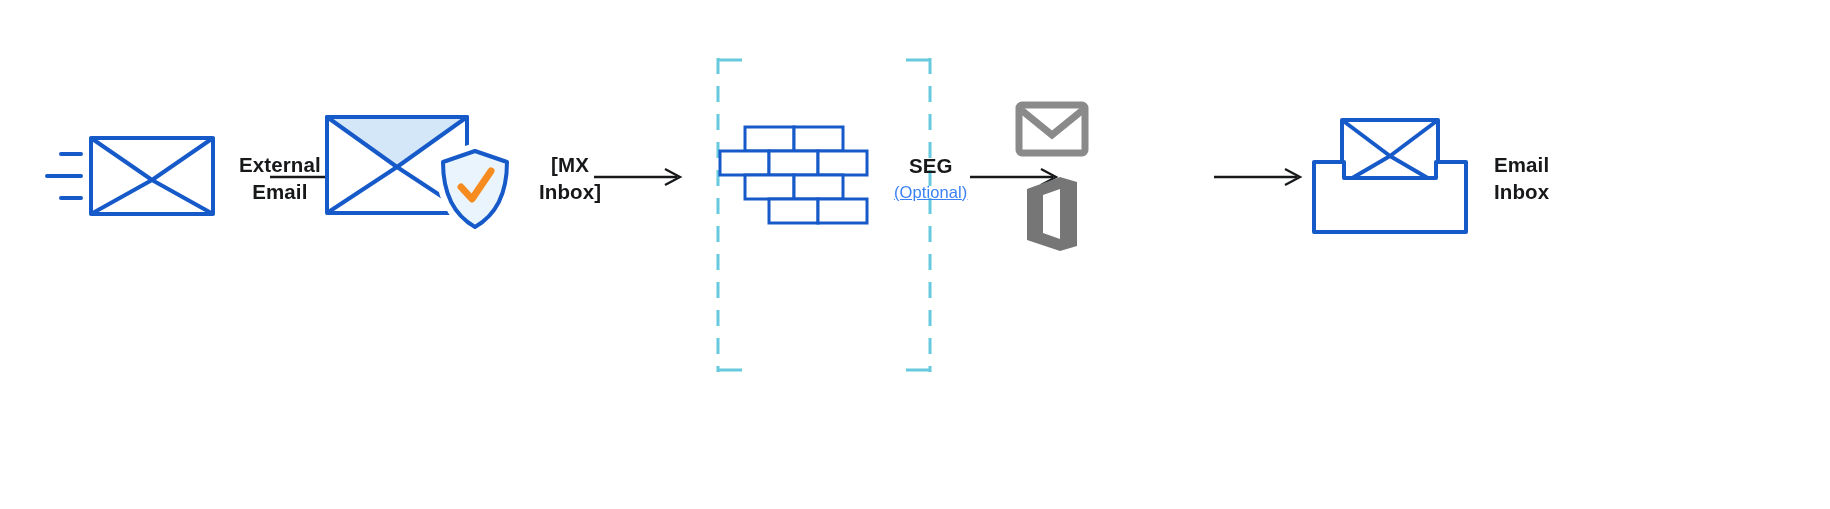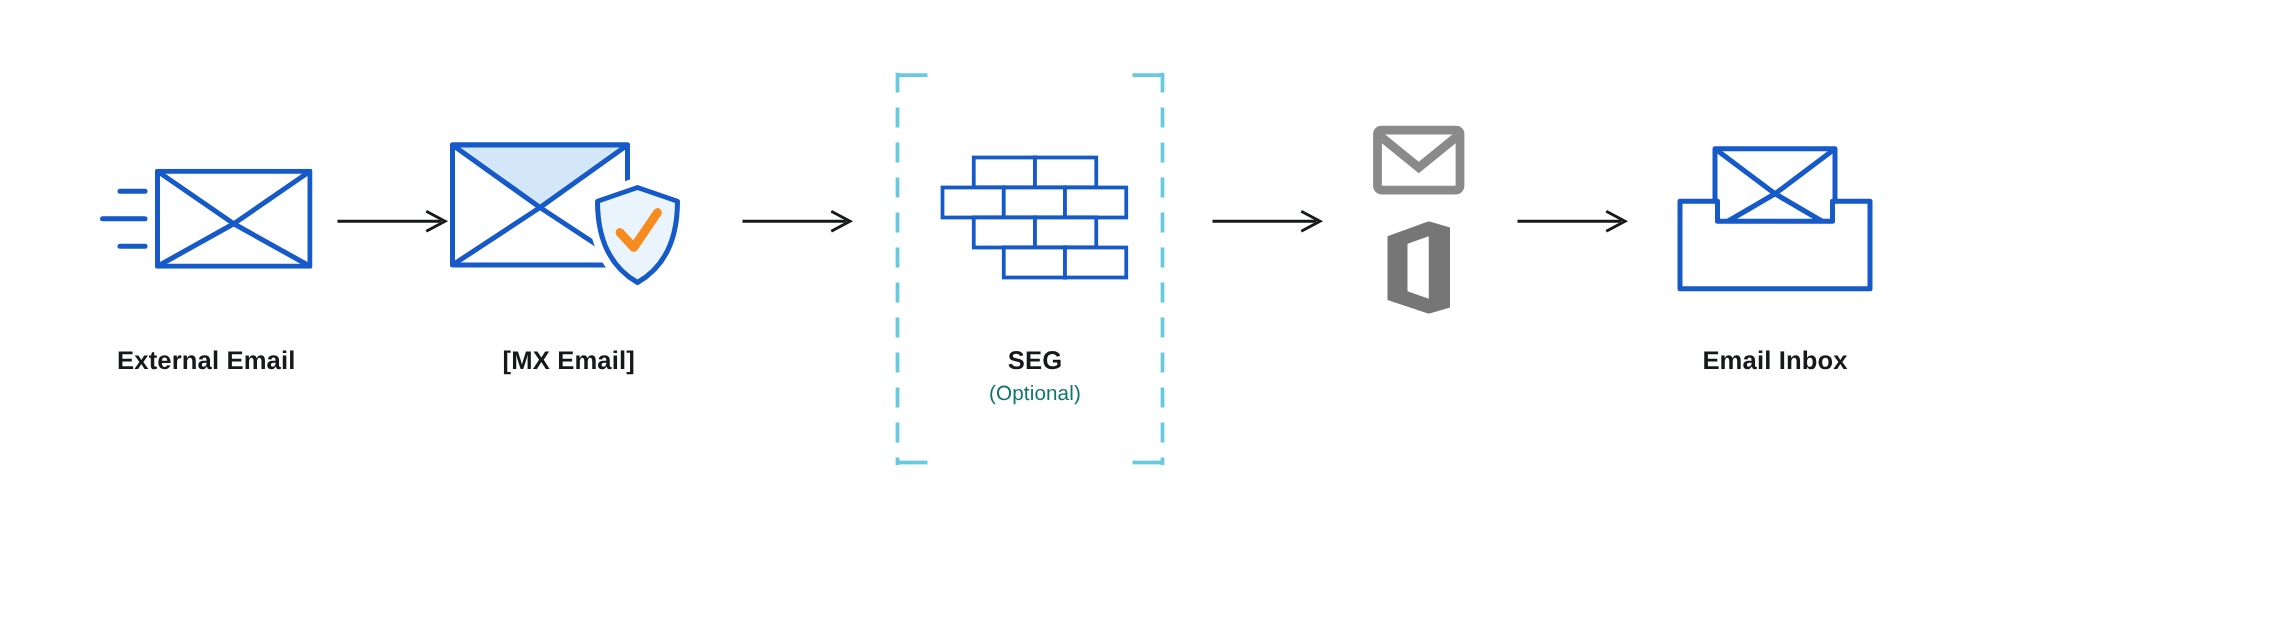--- a/index.html
+++ b/index.html
@@ -1,25 +1,25 @@
 <!DOCTYPE html>
 <html><head>
 <meta charset="utf-8">
 <style>
   * { margin:0; padding:0; box-sizing:border-box; }
   html,body { background:#ffffff; }
   body { font-family:"Liberation Sans", sans-serif; }
   .canvas { position:relative; width:1830px; height:509px; background:#ffffff; overflow:hidden; }
 
-  .node { position:absolute; top:80px; display:flex; flex-direction:column; align-items:center; }
+  .node { position:absolute; top:80px; display:flex; align-items:center;gap:24px; }
   .icon-wrap { height:195px; display:flex; flex-direction:column; align-items:center; justify-content:center; gap:16px; }
 
   .label { text-align:center; font-size:20.5px; font-weight:700; color:#17181a; line-height:27px; letter-spacing:.1px; }
   .label .line { display:block; }
-  .sublabel { display:block; font-size:16.5px; font-weight:400; color:#0f766e; line-height:24px; margin-top:1px; }
+  .sublabel { display:block; font-size:16.5px; font-weight:400; color:#3b82f6; line-height:24px; margin-top:1px;text-decoration:underline; }
 
   .arrow { position:absolute; top:166px; width:92px; height:22px; }
 
   .dashed-frame { position:absolute; left:716px; top:58px; width:216px; height:314px; }
 
   .n1 { left:45px;  width:240px; }
   .n2 { left:325px; width:260px; }
   .n3 { left:718px; width:220px; }
   .n4 { left:1015px; width:240px; }
   .n5 { left:1310px; width:220px; }
@@ -72,21 +72,21 @@
             <polygon points="2,6 72,56 142,6" fill="#d3e7f8"></polygon>
             <path d="M2,102 L72,56 M142,102 L72,56" fill="none"></path>
           </g>
           <path d="M150,40 L182,51 C182,83 171,104 150,116 C129,104 118,83 118,51 Z" fill="#ffffff" stroke="#ffffff" stroke-width="16" stroke-linejoin="round"></path>
           <path d="M150,40 L182,51 C182,83 171,104 150,116 C129,104 118,83 118,51 Z" fill="#eaf4fc" stroke="#1659c8" stroke-width="4" stroke-linejoin="round"></path>
           <polyline points="136,76 147,88 166,60" fill="none" stroke="#f68b1f" stroke-width="7" stroke-linecap="round" stroke-linejoin="round"></polyline>
         </svg>
       </span>
     </div>
     <div class="label">
-      <span class="line">[MX Email]</span>
+      <span class="line">[MX Inbox]</span>
     </div>
   </div>
 
   <div class="arrow a2">
     <svg width="92" height="22" viewBox="0 0 92 22">
       <line x1="2" y1="11" x2="85" y2="11" stroke="#17181a" stroke-width="2.3"></line>
       <polyline points="73,3 88,11 73,19" fill="none" stroke="#17181a" stroke-width="2.3"></polyline>
     </svg>
   </div>
 

